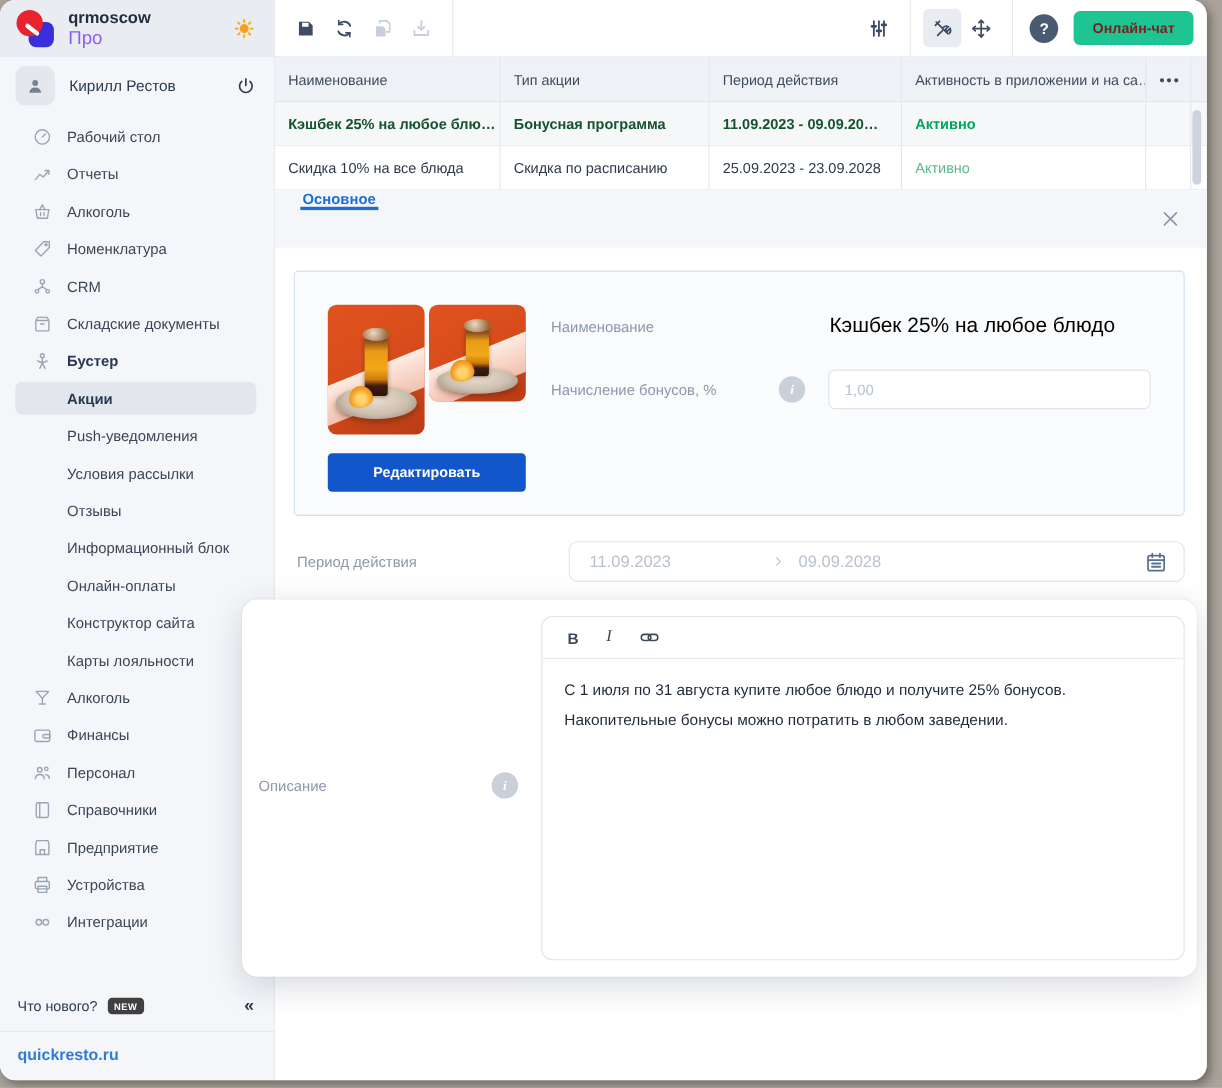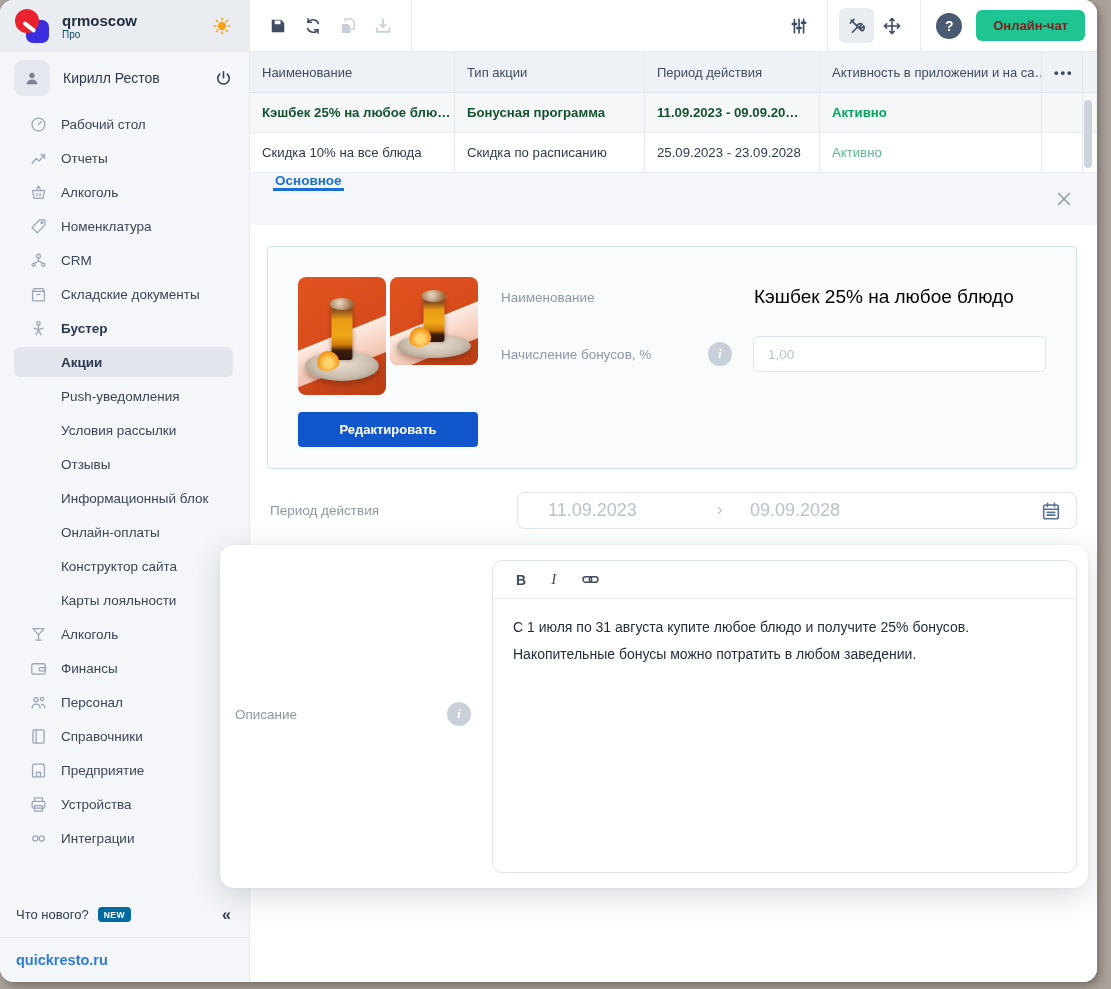--- a/index.html
+++ b/index.html
@@ -17,35 +17,35 @@
   }
   
   .sidebar { width:250px; flex:none; background:#f4f6f9; display:flex; flex-direction:column; border-right:1px solid #e7eaef; }
   .ws-header { height:52px; flex:none; background:#e9edf2; display:flex; align-items:center; padding:0 16px 0 14px; }
   .logo { width:36px; height:36px; position:relative; flex:none; }
   .logo .sq { position:absolute; right:1px; bottom:1px; width:23px; height:23px; border-radius:7px; background:#3a2ddb; }
   .logo .ci { position:absolute; left:1px; top:1px; width:24px; height:24px; border-radius:50%; background:#e8232f; }
   .logo .sl { position:absolute; left:8px; top:17px; width:15px; height:3.5px; background:#fff; border-radius:2px; transform:rotate(38deg); }
   .ws-names { margin-left:12px; line-height:1.15; }
   .ws-name { font-size:15px; font-weight:700; color:#222e40; }
-  .ws-plan { font-size:10px; color:#0c4a6e; }
+  .ws-plan { font-size:17px; color:#8b5cf6; }
   .sun-btn { margin-left:auto; color:#f5a21b; display:flex; }
   .user-row { height:52px; flex:none; display:flex; align-items:center; padding:0 16px 0 14px; }
   .avatar { width:36px; height:36px; border-radius:9px; background:#e4e8ee; display:flex; align-items:center; justify-content:center; color:#76828f; }
   .user-name { margin-left:13px; font-size:14px; color:#2c3a4e; }
   .power-btn { margin-left:auto; color:#2e3a4d; display:flex; cursor:pointer; }
   .menu { flex:1; padding-top:3px; overflow:hidden; }
   .mi { height:34px; display:flex; align-items:center; padding-left:29px; gap:13px; font-size:13.5px; color:#3b4656; cursor:pointer; }
   .mi .mic { width:19px; height:19px; color:#9aa5b4; flex:none; }
   .mi.sub { padding-left:61px; }
   .mi.bold { font-weight:700; color:#2b3950; }
   .mi.selected { height:30px; margin:2px 16px 2px 14px; padding-left:47px; background:#e3e7ed; border-radius:6px; }
   .side-bottom { flex:none; }
   .whatsnew { height:45px; display:flex; align-items:center; padding:0 18px 0 16px; font-size:13px; color:#2c3a4e; }
-  .badge-new { margin-left:9px; background:#0369a1; color:#fff; font-size:8.5px; font-weight:700; letter-spacing:.5px; padding:3px 6px 2px; border-radius:4px; }
+  .badge-new { margin-left:9px; background:#404040; color:#fff; font-size:8.5px; font-weight:700; letter-spacing:.5px; padding:3px 6px 2px; border-radius:4px; }
   .collapse-btn { margin-left:auto; font-size:16px; font-weight:700; color:#2e3a4d; cursor:pointer; }
   .side-sep { height:1px; background:#e3e7ec; margin:0; }
   .sitelink { height:44px; display:flex; align-items:center; padding:0 16px; font-size:14.5px; color:#2f7cd6; cursor:pointer;font-weight:bold; }
   
   .main { flex:1; display:flex; flex-direction:column; position:relative; background:#fff; }
   .toolbar { height:52px; flex:none; display:flex; align-items:center; background:#fff; border-bottom:1px solid #e8ebf0; padding:0 12px 0 10px; }
   .tbtn { width:35px; height:35px; border:none; background:transparent; display:flex; align-items:center; justify-content:center; color:#3f4c63; cursor:pointer; border-radius:6px; }
   .tbtn.dis { color:#c7cfdb; }
   .tbtn.boxed { background:#e9edf2; }
   .tdiv { width:1px; height:52px; background:#e8ebf0; margin:0 11px; align-self:stretch; }
@@ -92,21 +92,21 @@
   .flabel { width:253px; flex:none; font-size:13.5px; color:#8d98a7; }
   .fvalue { font-size:19px; color:#000000; cursor:pointer; }
   .frow2 { display:flex; align-items:center; margin-top:28px; }
   .flabel2 { width:207px; flex:none; font-size:13.5px; color:#8d98a7; }
   .info-i { width:24px; height:24px; flex:none; border-radius:50%; background:#c9d0da; color:#fff; font-size:12px; font-weight:700; font-style:italic; font-family:"Liberation Serif","DejaVu Serif",serif; display:flex; align-items:center; justify-content:center; }
   .bonus-input { width:293px; height:36px; margin-left:21px; border:1px solid #dfe4ea; border-radius:6px; background:#fff; padding:0 14px; font-size:13.5px; color:#3b4656; font-family:inherit; outline:none; }
   .bonus-input::placeholder { color:#b9c2cd; }
   .period-row { margin-top:23px; display:flex; align-items:center; }
   .period-label { width:250px; flex:none; font-size:13.5px; color:#8d98a7; padding-left:3px; }
   .period-input { flex:1; height:37px; border:1px solid #dfe4ea; border-radius:8px; display:flex; align-items:center; padding:0 14px 0 18px; cursor:pointer; background:#fff; }
-  .pdate { font-size:18px; color:#b9c2cd;margin-left:12px; }
+  .pdate { font-size:15px; color:#b9c2cd; }
   .pdate.from { width:165px; flex:none; }
   .pchev { color:#b9c2cd; margin-right:12px; display:flex; }
   .cal-btn { margin-left:auto; color:#57708e; display:flex; cursor:pointer; }
   
   .popup { position:absolute; left:220px; top:545px; width:868px; height:343px; background:#fff; border-radius:14px; z-index:30; box-shadow:0 8px 30px rgba(40,50,70,.18), 0 0 2px rgba(40,50,70,.08); }
   .desc-label { position:absolute; left:15px; top:162px; font-size:13.5px; color:#8d98a7; }
   .desc-info { position:absolute; left:227px; top:157px; }
   .editor { position:absolute; left:272px; top:15px; width:585px; height:313px; border:1px solid #dfe4ea; border-radius:10px; background:#fff; overflow:hidden; }
   .ed-toolbar { height:38px; border-bottom:1px solid #e6eaef; display:flex; align-items:center; padding-left:23px; gap:23px; }
   .ed-b { font-size:14px; font-weight:800; color:#3e4a5b; cursor:pointer; }

